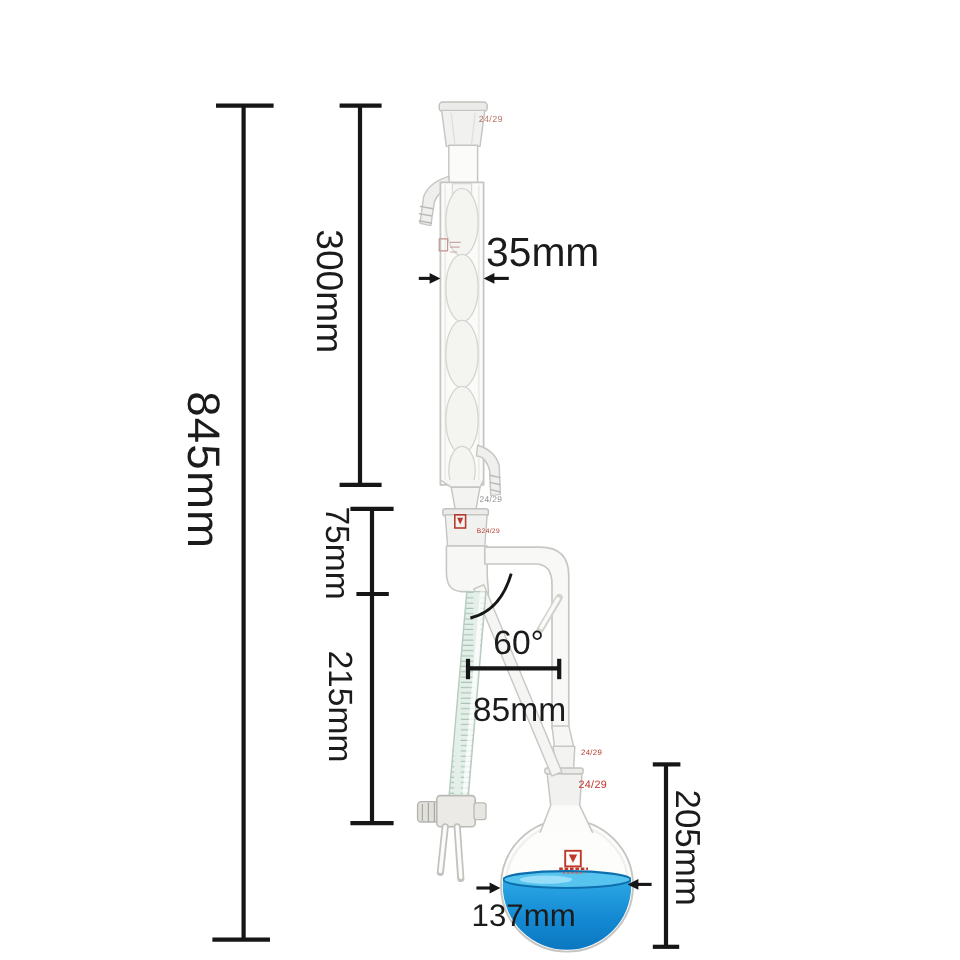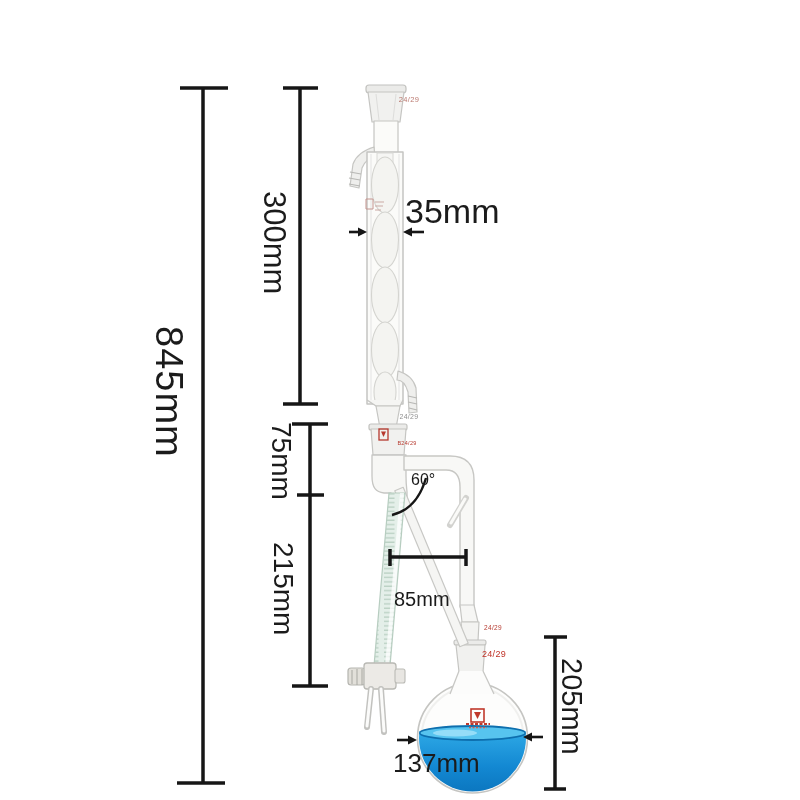--- a/index.html
+++ b/index.html
@@ -12,23 +12,23 @@
     position:absolute;color:#1b1b1b;line-height:1;white-space:nowrap;
     font-family:"Liberation Sans",sans-serif;
   }
   .vert{writing-mode:vertical-rl;}
   .lbl-845 {left:150px;top:326px;font-size:38px;letter-spacing:1px;}
   .lbl-300 {left:259px;top:191px;font-size:31px;}
   .lbl-75  {left:267px;top:422px;font-size:28px;}
   .lbl-215 {left:269px;top:542px;font-size:28px;}
   .lbl-205 {left:557px;top:658px;font-size:29px;}
   .lbl-35  {left:405px;top:194px;font-size:34px;}
-  .lbl-85  {left:394px;top:578px;font-size:20px;margin-top:11px;}
+  .lbl-85  {left:394px;top:578px;font-size:28px;}
   .lbl-137 {left:378px;top:750px;font-size:26px;margin-left:15px;}
-  .lbl-60  {left:411px;top:472px;font-size:16px;}
+  .lbl-60  {left:411px;top:522px;font-size:28px;}
   .joint-label{
     position:absolute;line-height:1;text-align:center;
     font-family:"Liberation Sans",sans-serif;letter-spacing:.3px;margin-left:23px;
   }
   .jl-cond-top   {left:372px;top:96px; width:28px;font-size:7.5px;color:rgba(173,94,84,.85);}
   .jl-cond-bot   {left:374px;top:413px;width:24px;font-size:7px;  color:#8f8f8f;}
   .jl-recv       {left:371px;top:441px;width:26px;font-size:5.5px;color:#b6392e;}
   .jl-flask-cone {left:459px;top:625px;width:22px;font-size:6.5px;color:#b6392e;}
   .jl-flask-sock {left:457px;top:650px;width:28px;font-size:9px;  color:#c03328;}
 </style>

